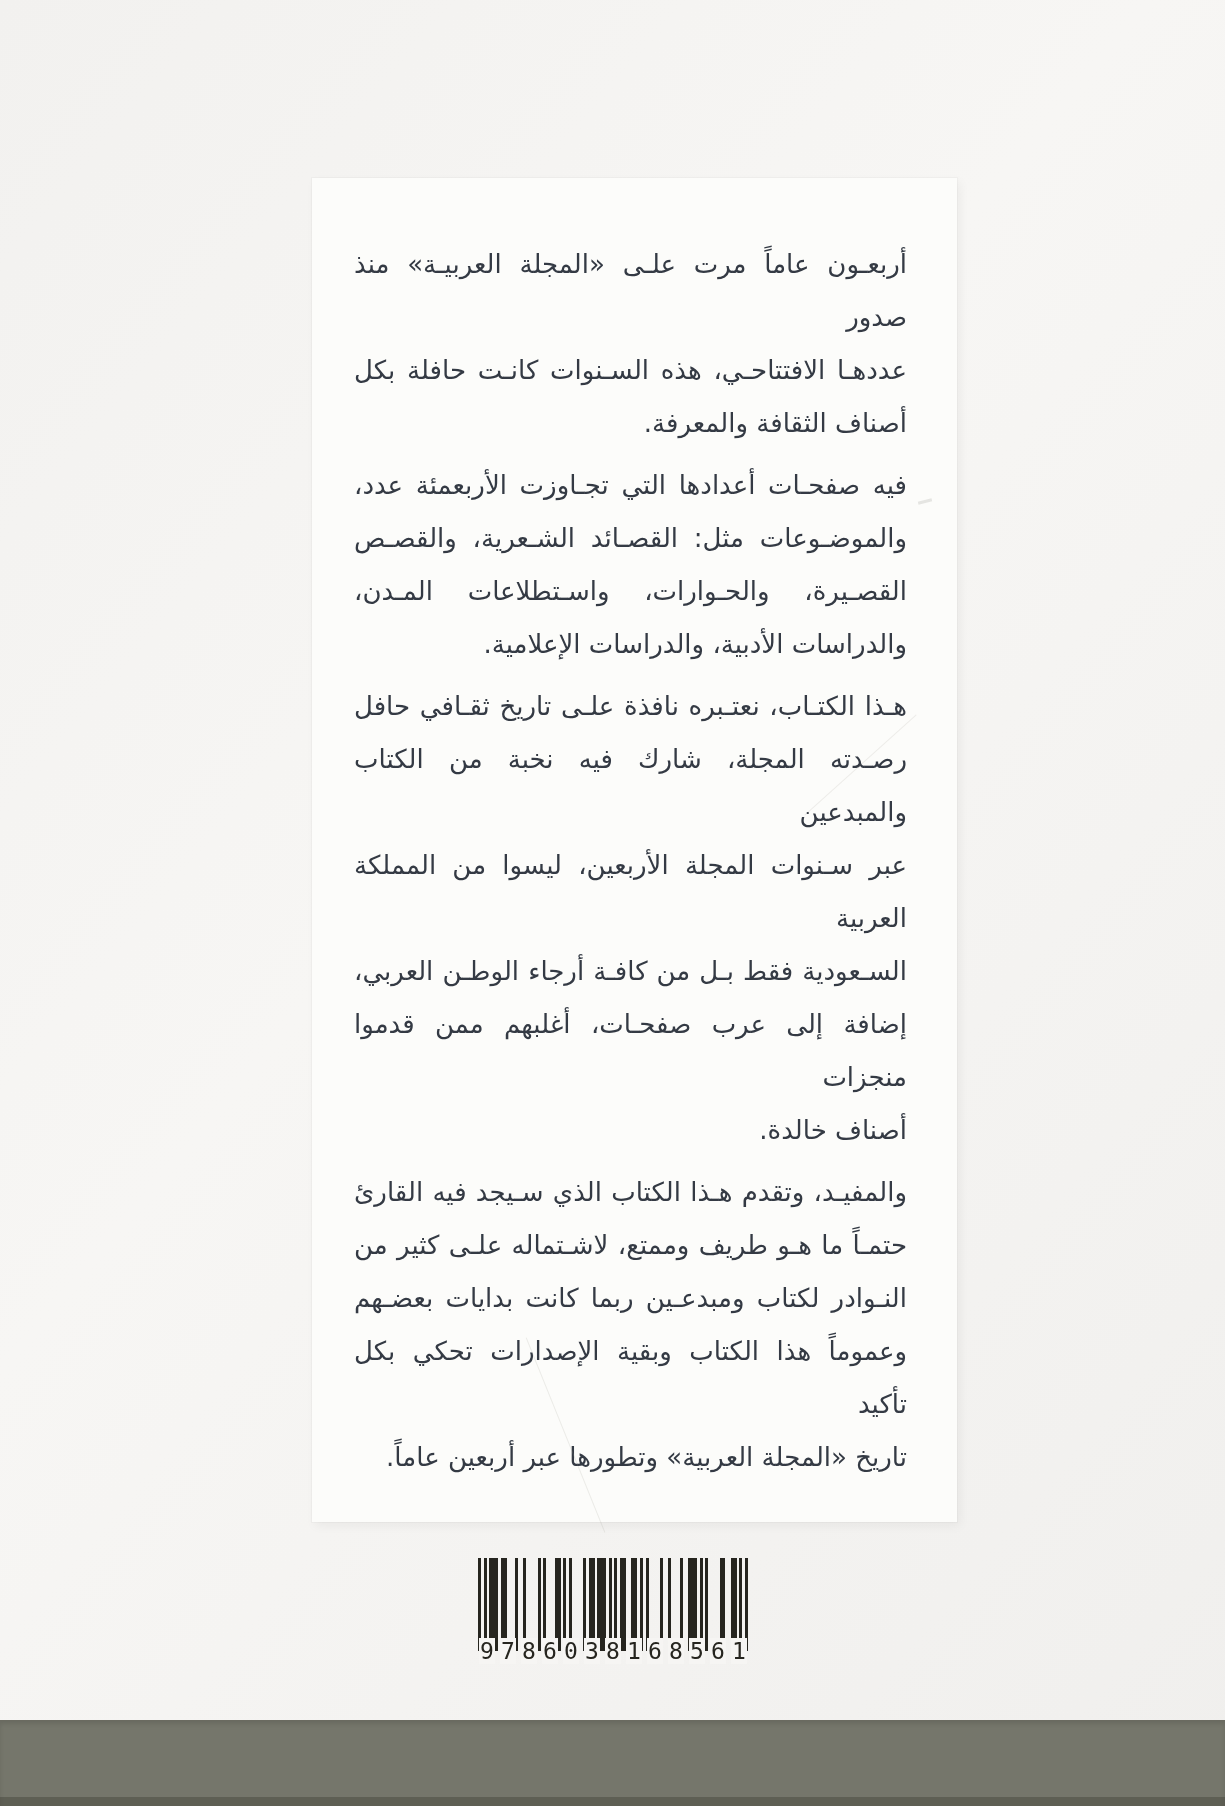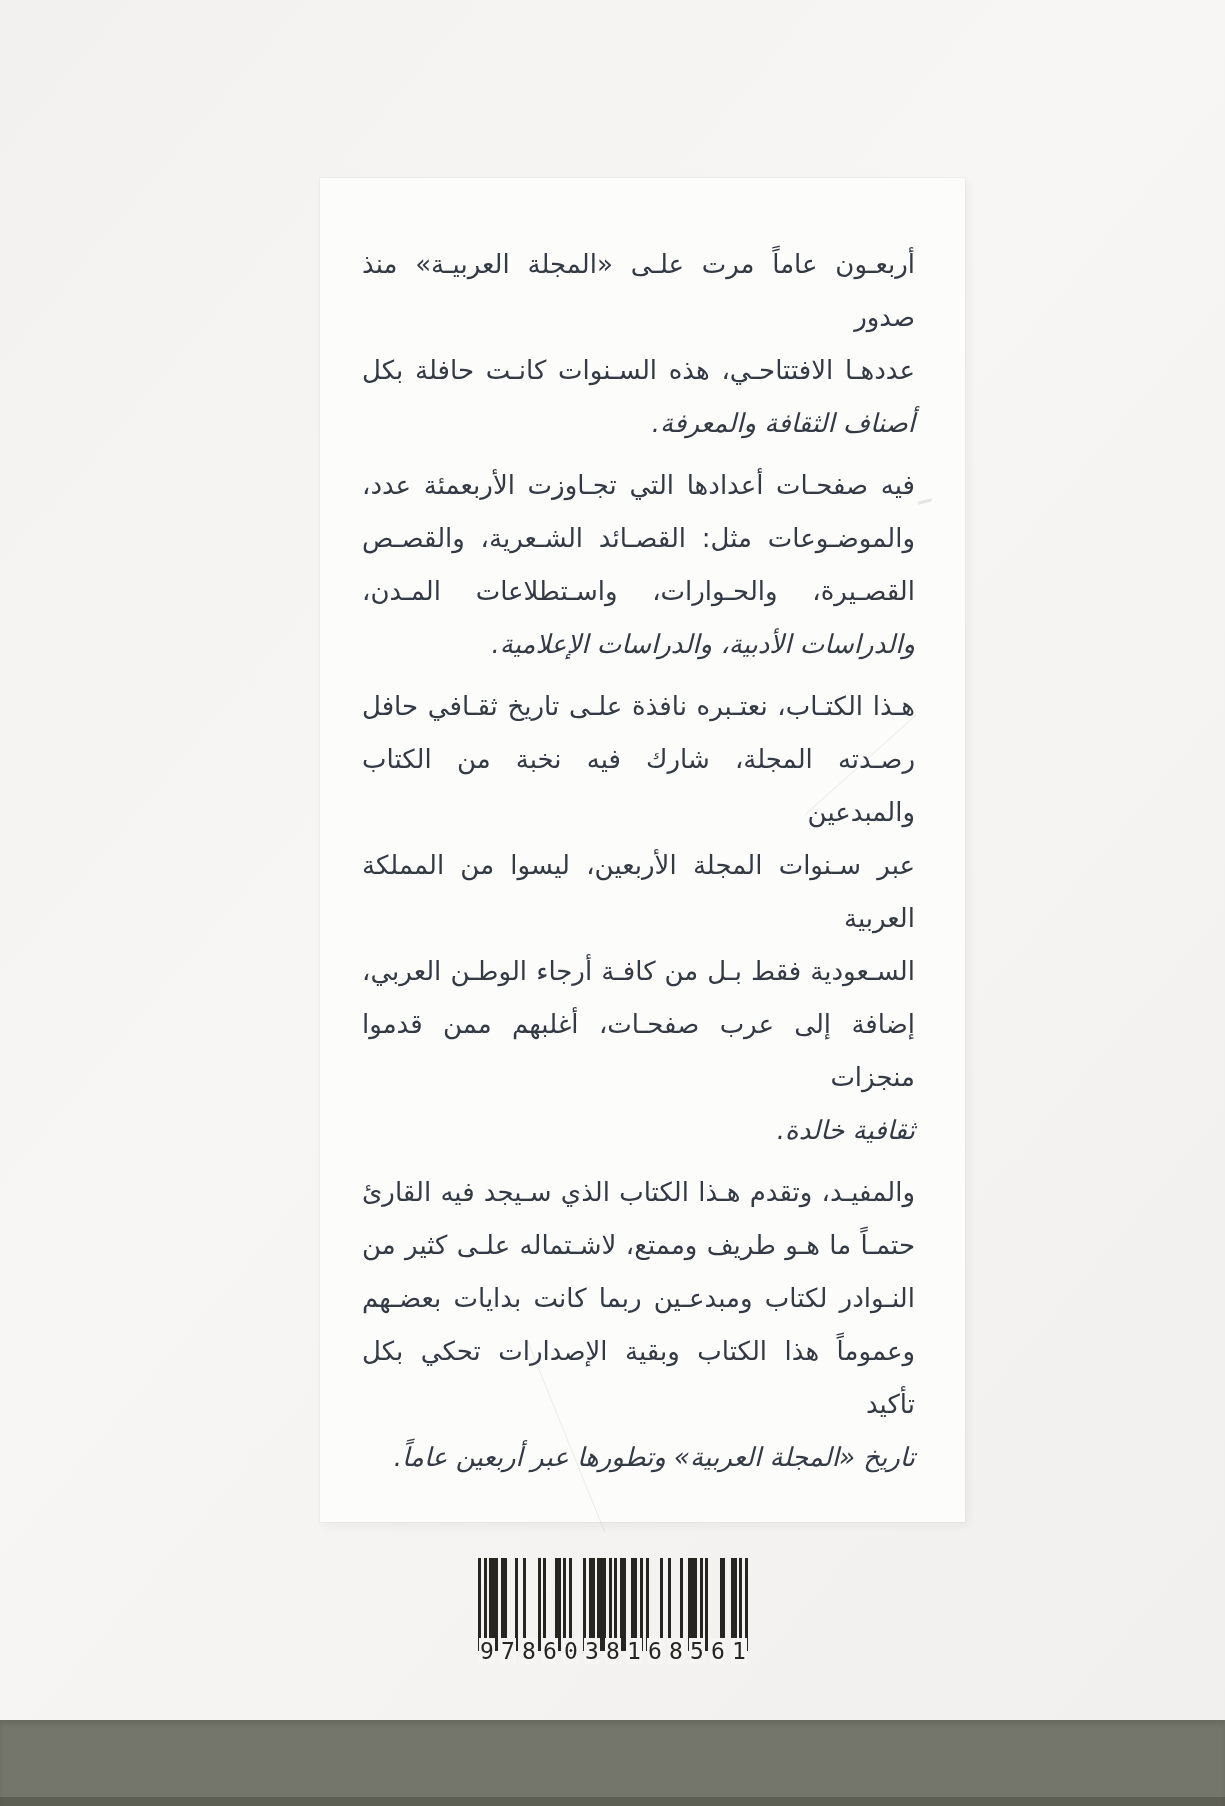--- a/index.html
+++ b/index.html
@@ -6,34 +6,34 @@
   body{
     width:1225px;height:1806px;
     font-family:"DejaVu Sans",sans-serif;
     background:#f4f3f1;
   }
   .cover{
     position:relative;width:1225px;height:1806px;overflow:hidden;
     background:linear-gradient(130deg,#f2f1ef 0%,#f7f6f4 42%,#f0efed 100%);
   }
   .panel{
-    position:absolute;left:320px;top:178px;width:645px;height:1344px;
+    position:absolute;left:312px;top:178px;width:645px;height:1344px;
     background:#fcfcfa;
     box-shadow:0 0 0 1px rgba(0,0,0,0.025), 3px 4px 10px rgba(0,0,0,0.05);
   }
   .text-block{
     position:absolute;top:60px;right:50px;width:553px;
     direction:rtl;
     color:#343a44;
     font-size:26px;
     line-height:53px;
   }
   .para{margin:0 0 9px 0;}
   .line{text-align:justify;text-align-last:justify;}
-  .line.last{text-align-last:right;font-style:italic;}
+  .line.last{text-align-last:right;}
 
   .barcode{position:absolute;left:478px;top:1558px;width:270px;height:114px;}
   .barcode svg{display:block;}
   .barcode-digits{
     position:absolute;left:1px;right:1px;top:80px;
     display:flex;justify-content:space-between;
     font-family:"DejaVu Sans Mono",monospace;
     font-size:23px;color:#26251f;
   }
   .barcode-digits span{background:#f6f5f3;padding:0 1px;line-height:26px;}
@@ -70,21 +70,21 @@
         <div class="line">القصـيرة، والحـوارات، واسـتطلاعات المـدن،</div>
         <div class="line last">والدراسات الأدبية، والدراسات الإعلامية.</div>
       </div>
 
       <div class="para">
         <div class="line">هـذا الكتـاب، نعتـبره نافذة علـى تاريخ ثقـافي حافل</div>
         <div class="line">رصـدته المجلة، شارك فيه نخبة من الكتاب والمبدعين</div>
         <div class="line">عبر سـنوات المجلة الأربعين، ليسوا من المملكة العربية</div>
         <div class="line">السـعودية فقط بـل من كافـة أرجاء الوطـن العربي،</div>
         <div class="line">إضافة إلى عرب صفحـات، أغلبهم ممن قدموا منجزات</div>
-        <div class="line last">ثقافية خالدة.</div>
+        <div class="line last">أصناف خالدة.</div>
       </div>
 
       <div class="para">
         <div class="line">والمفيـد، وتقدم هـذا الكتاب الذي سـيجد فيه القارئ</div>
         <div class="line">حتمـاً ما هـو طريف وممتع، لاشـتماله علـى كثير من</div>
         <div class="line">النـوادر لكتاب ومبدعـين ربما كانت بدايات بعضـهم</div>
         <div class="line">وعموماً هذا الكتاب وبقية الإصدارات تحكي بكل تأكيد</div>
         <div class="line last">تاريخ «المجلة العربية» وتطورها عبر أربعين عاماً.</div>
       </div>
 

